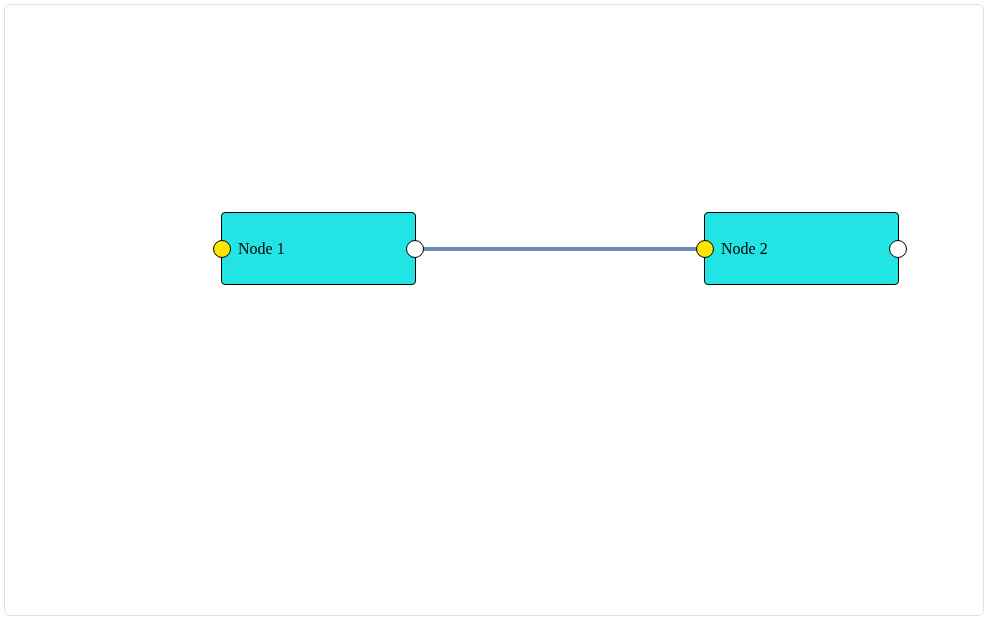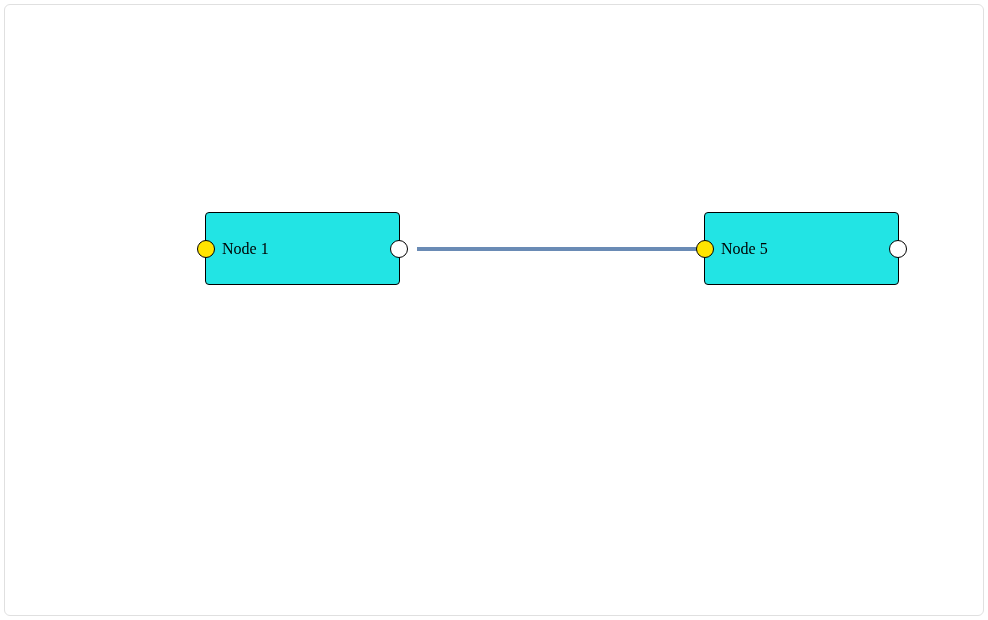--- a/index.html
+++ b/index.html
@@ -58,25 +58,25 @@
       background: #6a8bb5;
     }
   </style>
 </head>
 <body>
 
 <div class="canvas">
 
   <div class="edge" style="left:412px; top:242px; width:288px;"></div>
 
-  <div class="node" style="left:200px; top:207px;">
+  <div class="node" style="left:216px; top:207px;">
     <div class="port port-input"></div>
     <span class="node-label">Node 1</span>
     <div class="port port-output"></div>
   </div>
 
   <div class="node" style="left:699px; top:207px;">
     <div class="port port-input"></div>
-    <span class="node-label">Node 5</span>
+    <span class="node-label">Node 2</span>
     <div class="port port-output"></div>
   </div>
 
 </div>
 
 </body></html>

